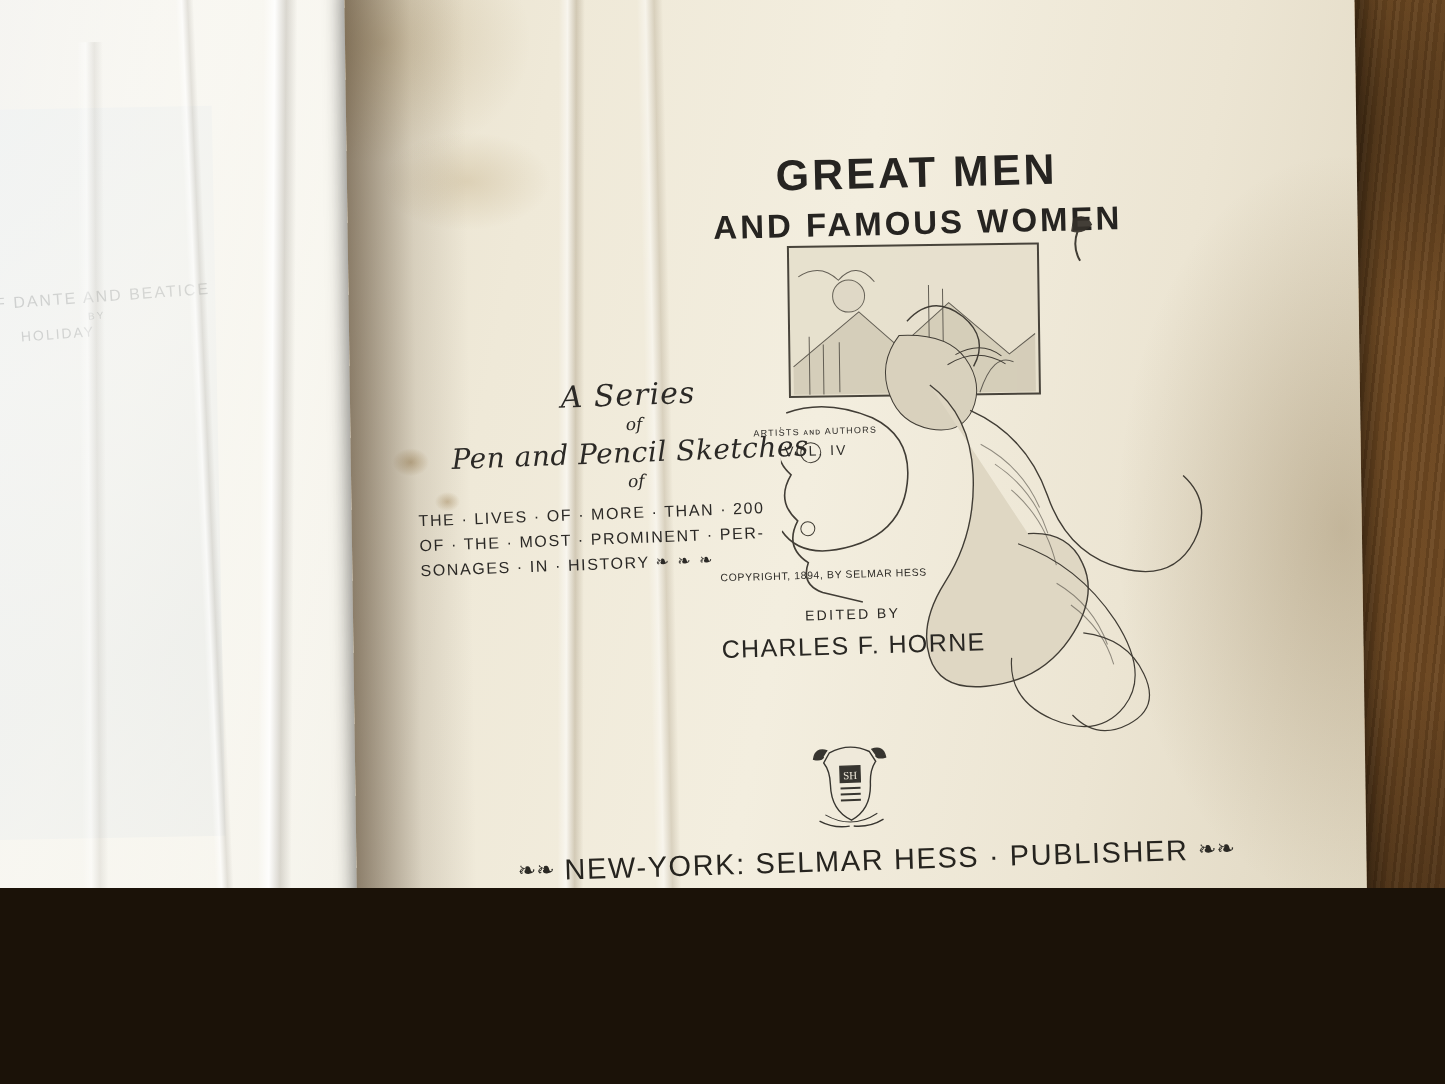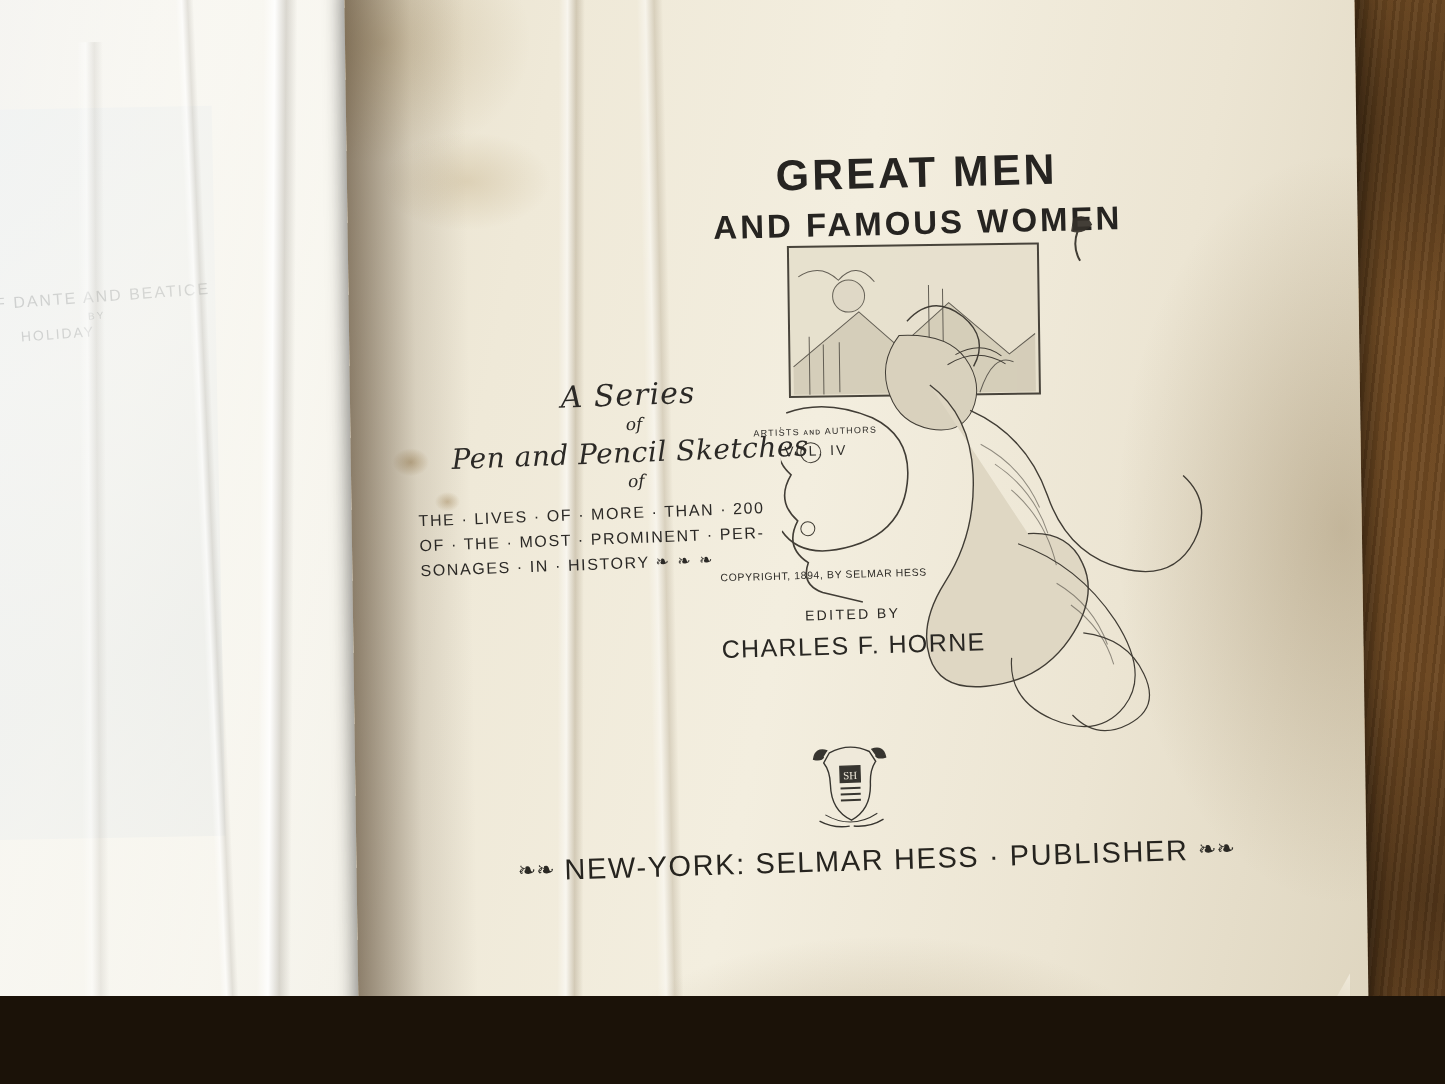--- a/index.html
+++ b/index.html
@@ -3,21 +3,21 @@
 <meta charset="utf-8">
 <style>
   html, body {
     margin: 0;
     padding: 0;
     background: #1b1208;
   }
   .scene {
     position: relative;
     width: 1445px;
-    height: 996px;
+    height: 888px;
     overflow: hidden;
     font-family: "Liberation Serif", serif;
     background:
       repeating-linear-gradient(96deg,
         rgba(0,0,0,0.10) 0px, rgba(0,0,0,0.10) 3px,
         rgba(255,255,255,0.045) 3px, rgba(255,255,255,0.045) 7px,
         rgba(0,0,0,0.07) 7px, rgba(0,0,0,0.07) 12px,
         rgba(255,255,255,0.02) 12px, rgba(255,255,255,0.02) 18px),
       linear-gradient(100deg, #6d4a22 0%, #8a5f2c 22%, #9c6d33 45%, #7e5527 70%, #6a4520 100%);
   }

